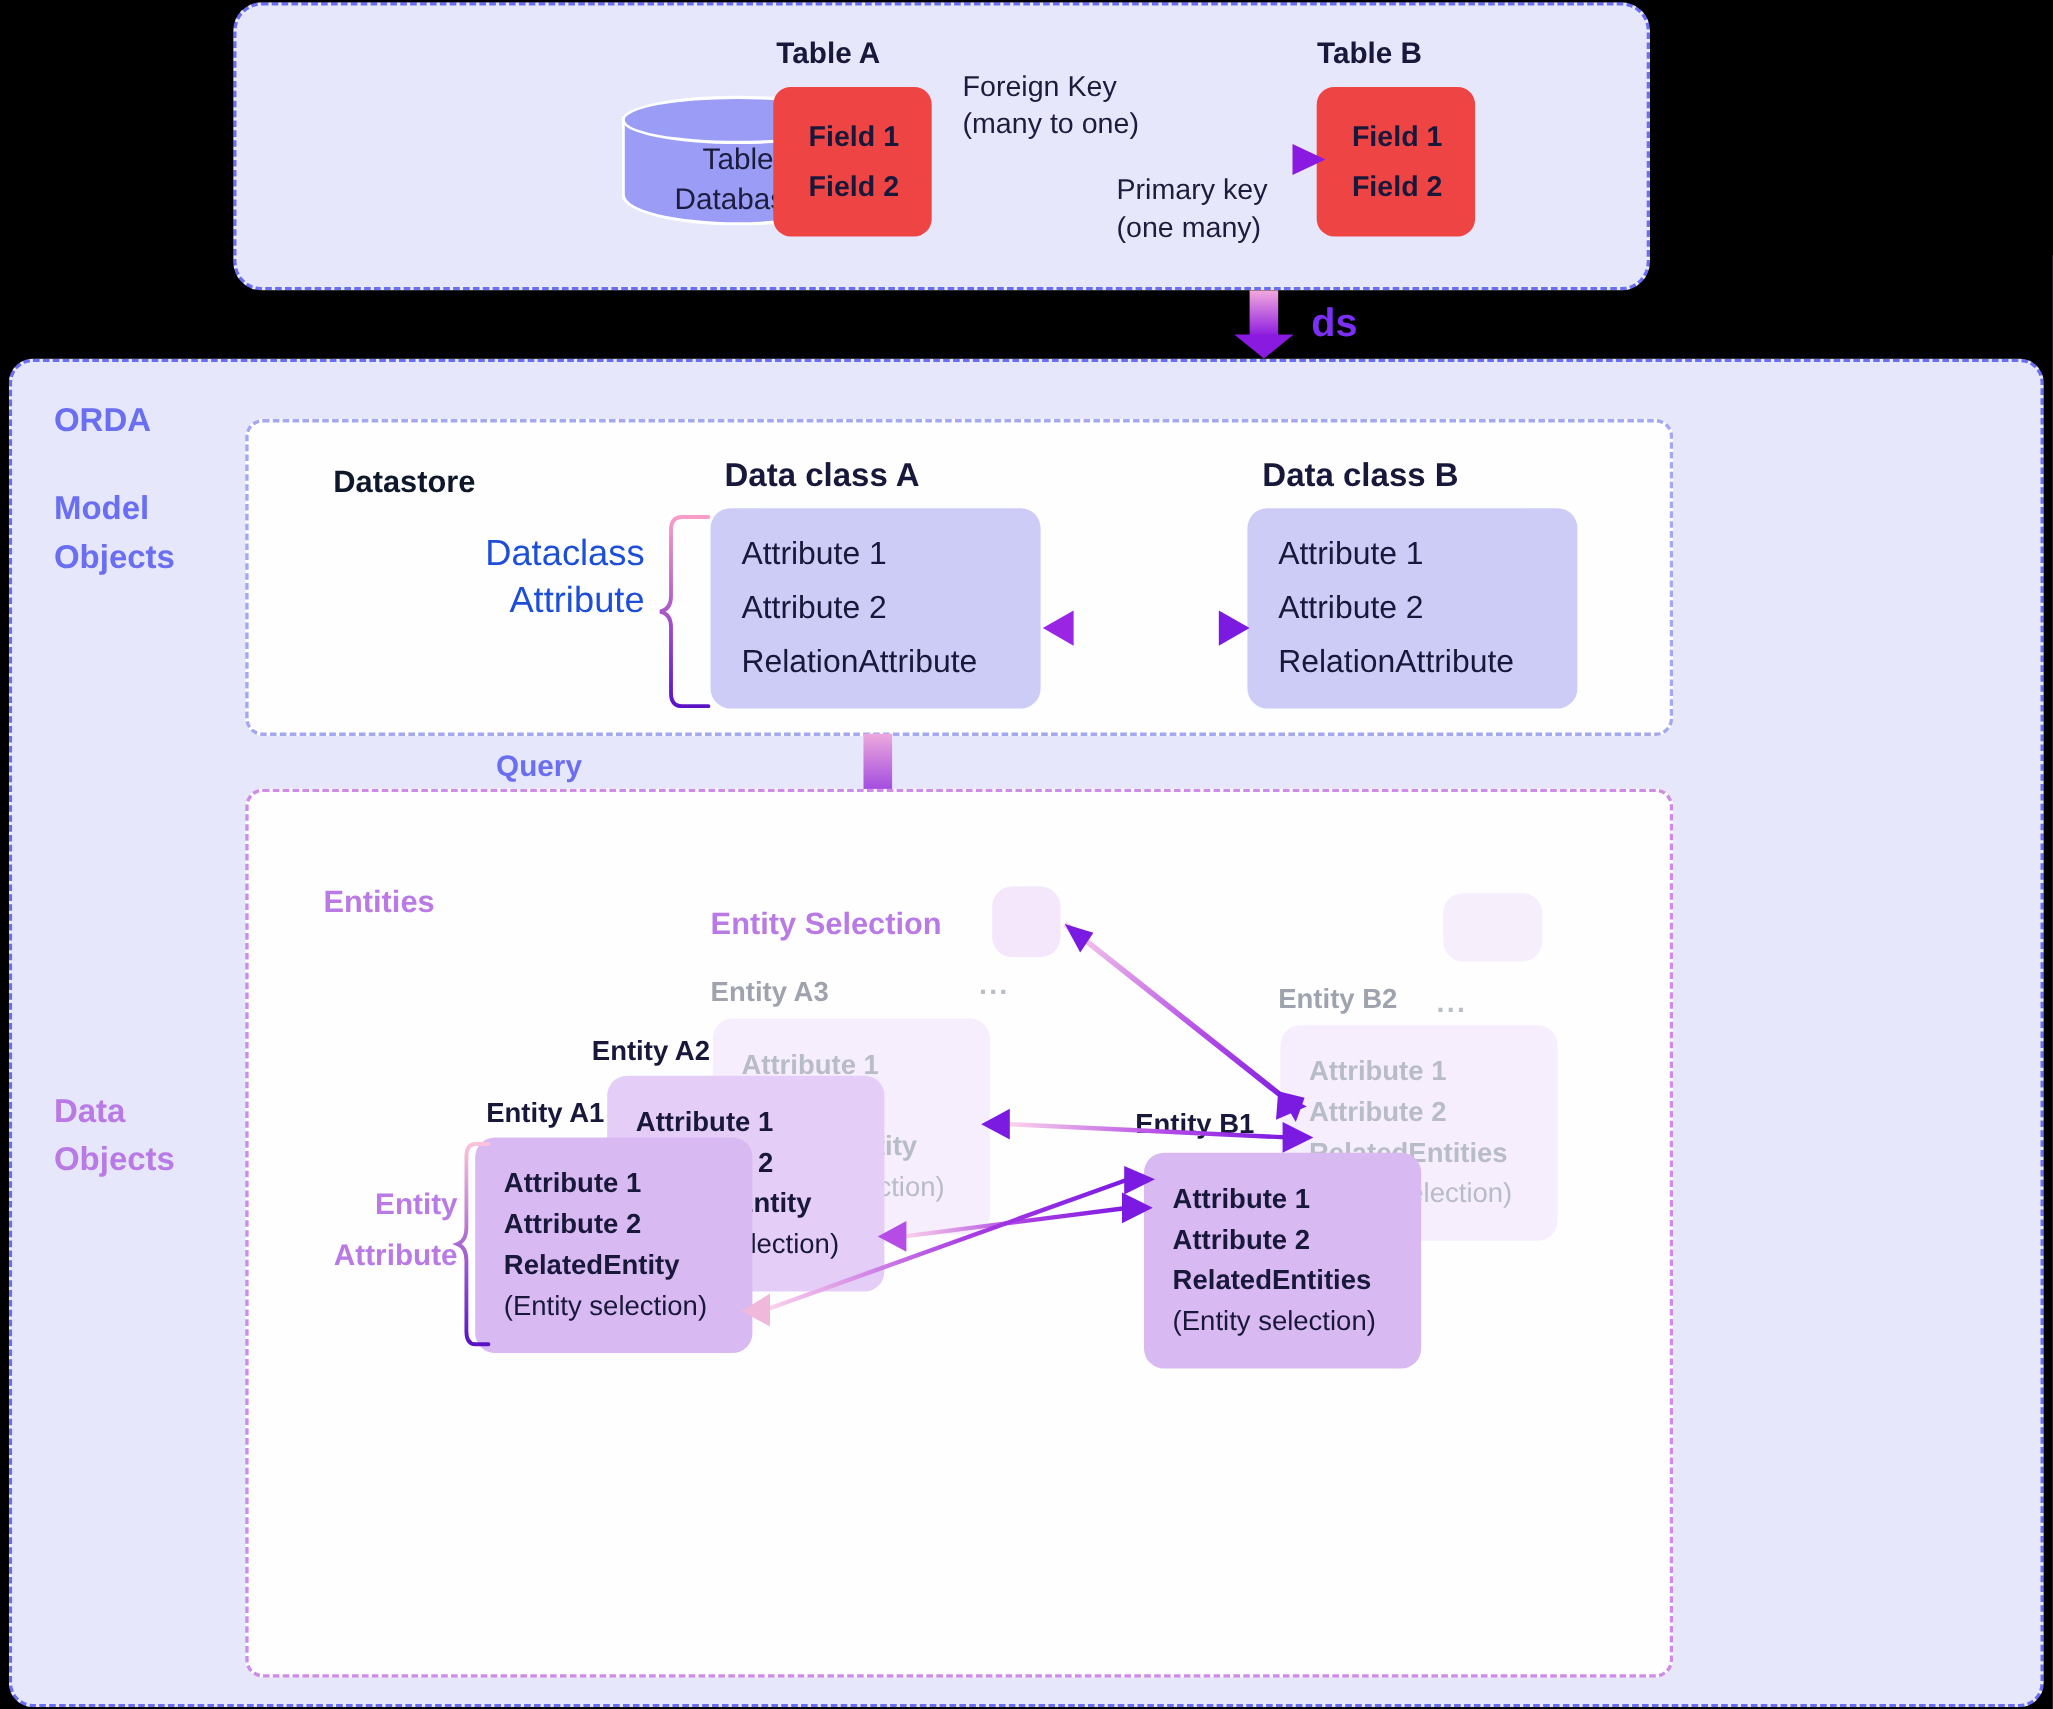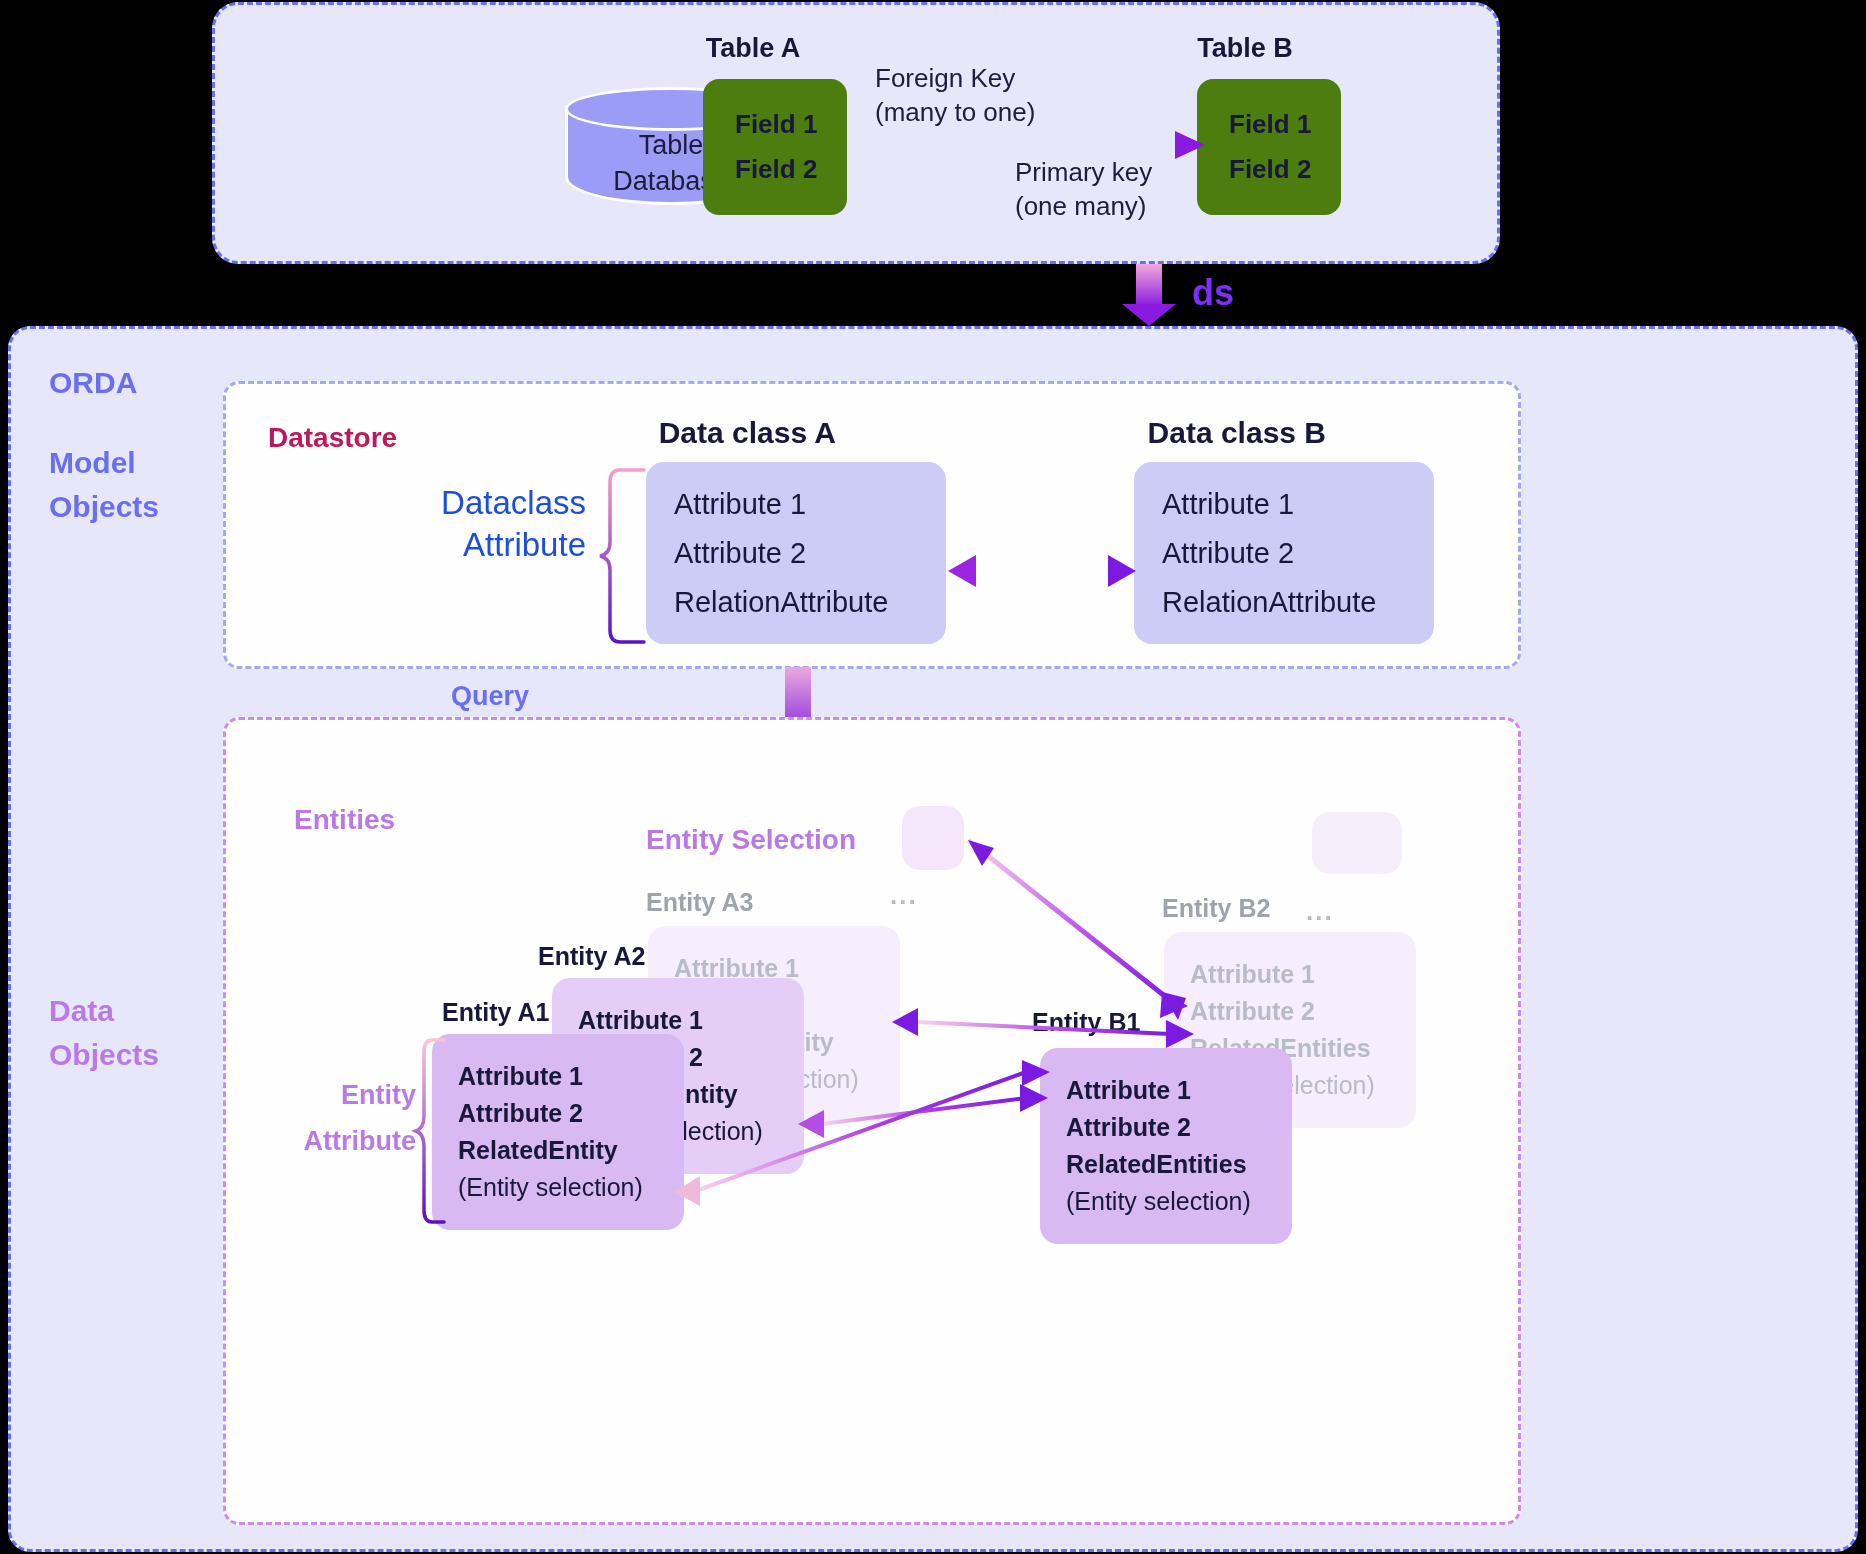--- a/index.html
+++ b/index.html
@@ -29,21 +29,21 @@
     position:absolute;left:0;top:0;width:212px;height:44px;
     background:#9a9cf5;border:3px solid #fff;border-radius:50%;
     box-sizing:border-box;
   }
   .cyl .label{
     position:absolute;left:0;top:40px;width:212px;text-align:center;
     color:#1c1c3c;font-size:27px;line-height:36px;font-weight:400;
   }
   .tbl-title{color:#18183a;font-weight:bold;font-size:27px;text-align:center;}
   .tbl-box{
-    background:#4d7c0f;border-radius:16px;color:#18183a;
+    background:#ef4444;border-radius:16px;color:#18183a;
     font-weight:bold;font-size:26px;display:flex;flex-direction:column;
     justify-content:center;gap:14px;padding-left:32px;box-sizing:border-box;
   }
   .rel-label{color:#1c1c3c;font-size:26px;line-height:34px;text-align:left;}
 
   
   #orda-panel{
     left:8px;top:326px;width:1850px;height:1226px;
     background:#e6e7fb;border:3px dashed #6a6ef0;border-radius:22px;
     box-sizing:border-box;
@@ -55,21 +55,21 @@
     left:212px;top:52px;width:1298px;height:288px;
     background:#fefeff;border:3px dashed #a3a8f0;border-radius:16px;
     box-sizing:border-box;
   }
   #entities-box{
     left:212px;top:388px;width:1298px;height:808px;
     background:#fefeff;border:3px dashed #d08ae8;border-radius:16px;
     box-sizing:border-box;
   }
   .zone-label{font-weight:bold;font-size:28px;}
-  .zone-label.blue{color:#be185d;}
+  .zone-label.blue{color:#0f172a;margin-left:35px;}
   .zone-label.pink{color:#b97ae6;}
 
   .dc-title{color:#18183a;font-weight:bold;font-size:30px;text-align:right;}
   .dc-box{
     background:#ccccf7;border-radius:18px;color:#18183a;font-size:29px;
     display:flex;flex-direction:column;justify-content:center;gap:16px;
     padding-left:28px;box-sizing:border-box;
   }
   .brk-label{color:#1d4ed8;font-size:33px;line-height:42px;text-align:right;}
 

